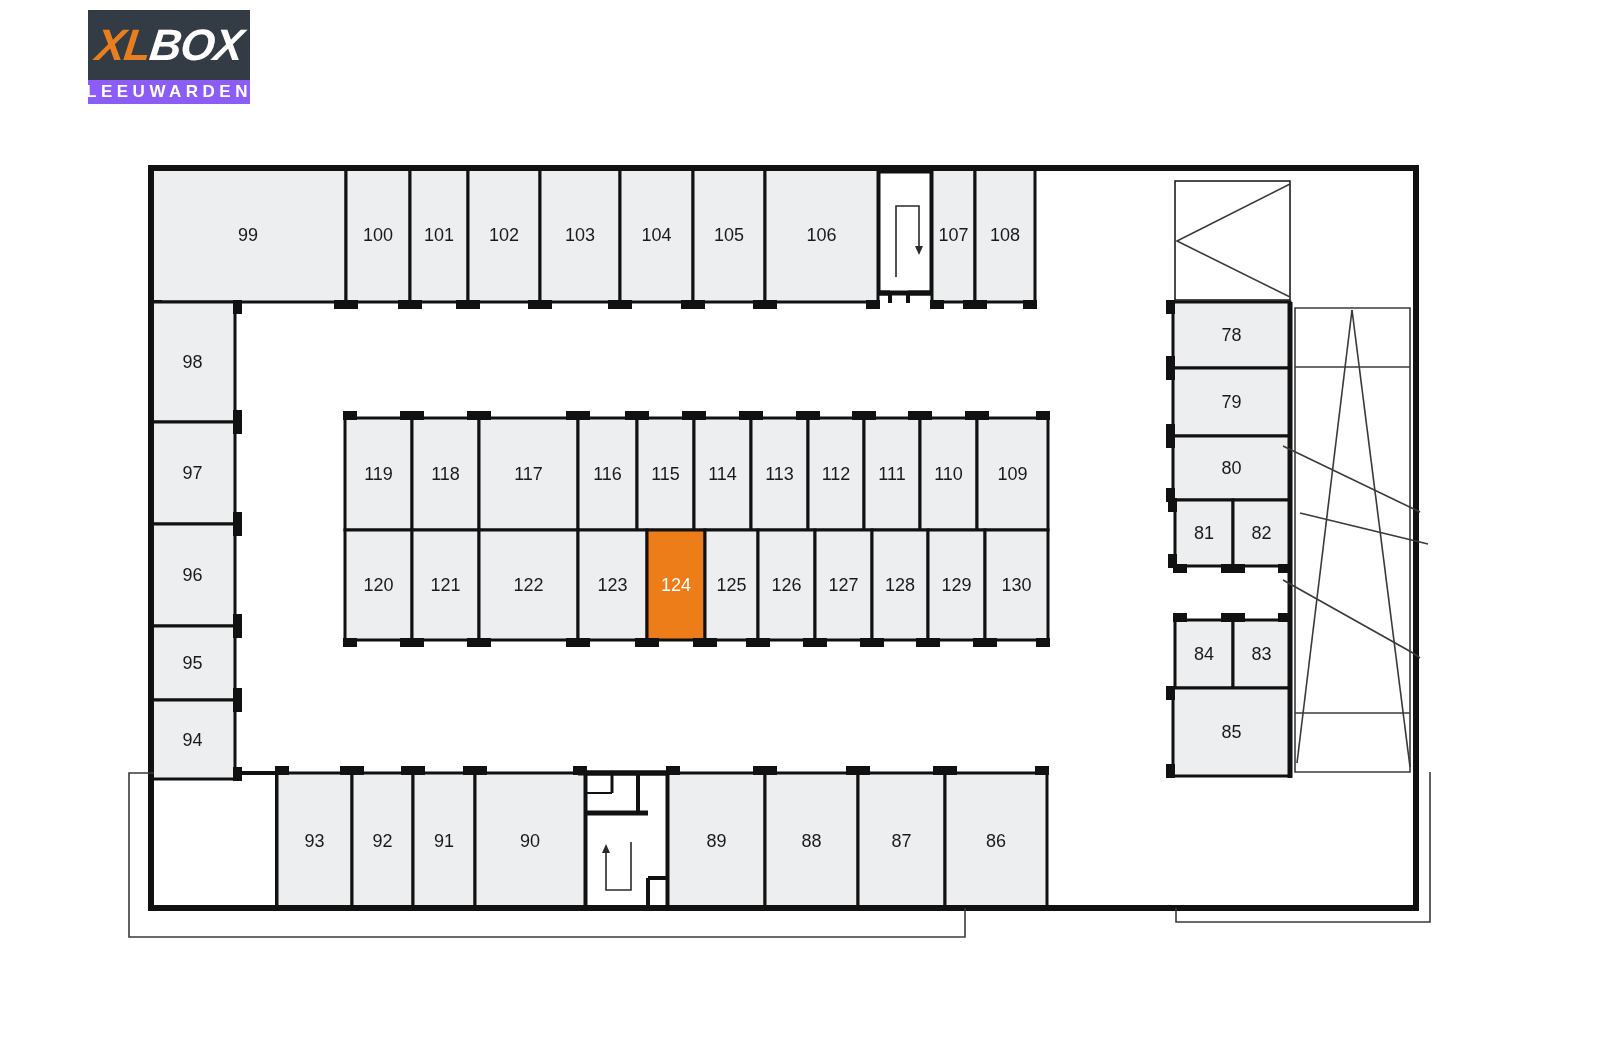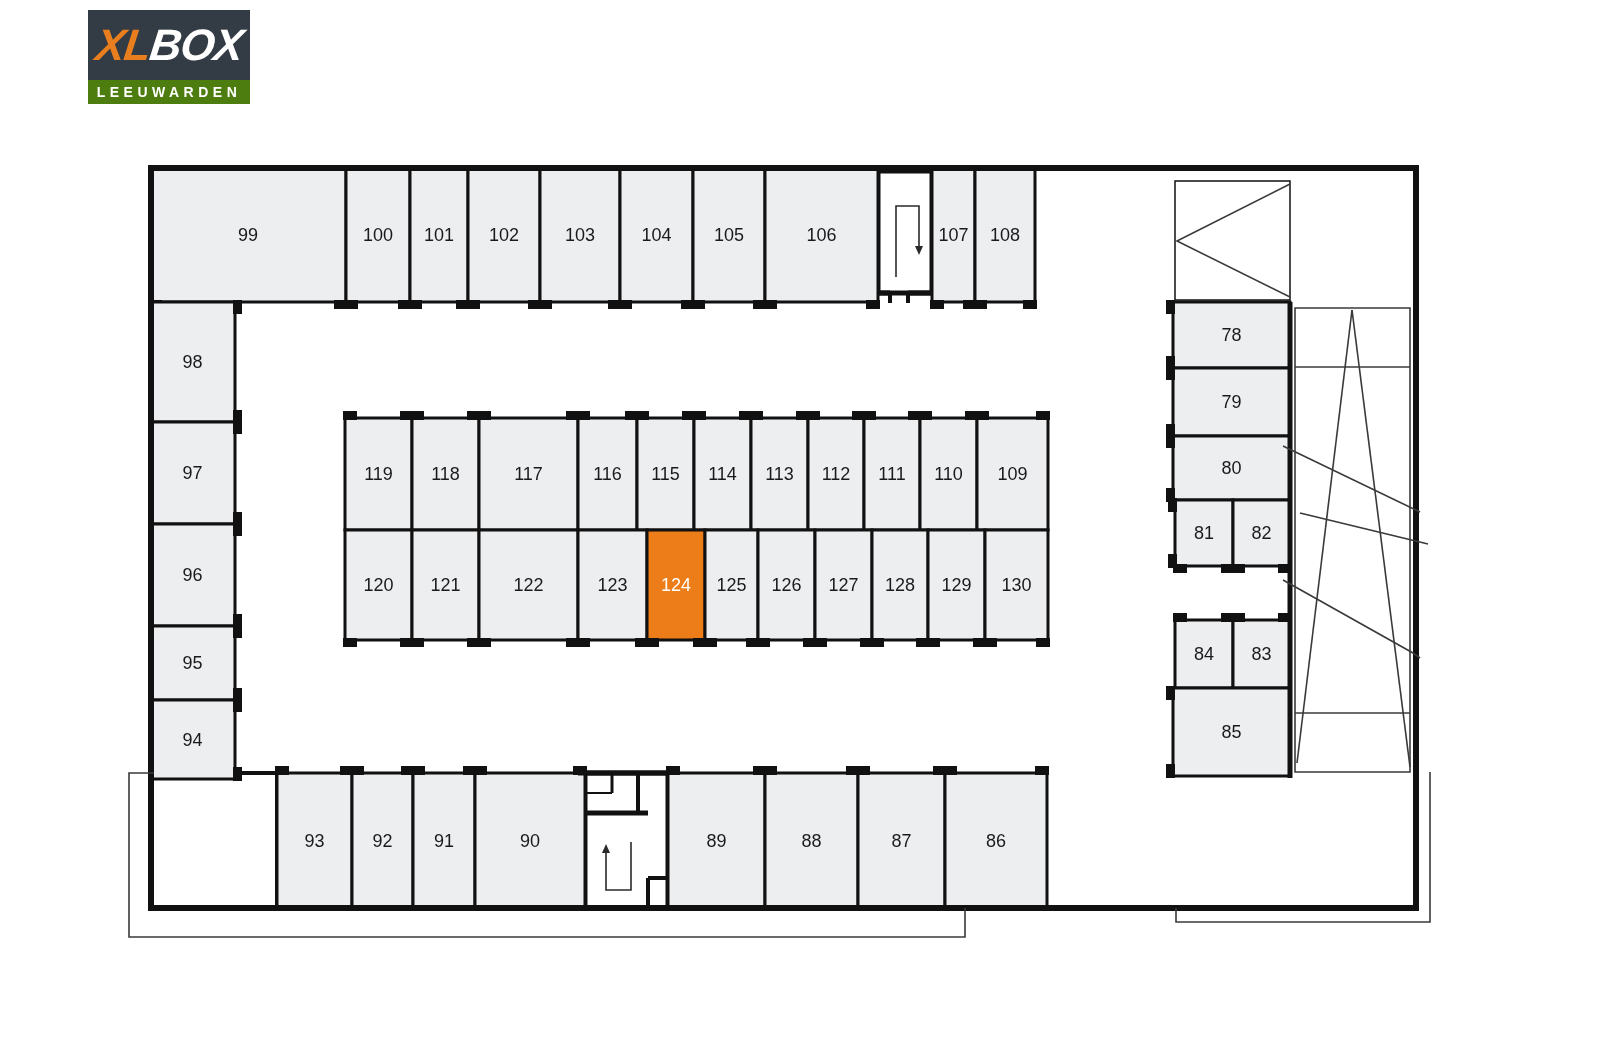--- a/index.html
+++ b/index.html
@@ -5,22 +5,22 @@
   html,body{margin:0;padding:0;background:#ffffff;}
   body{font-family:"Liberation Sans", sans-serif;}
   #stage{position:relative;width:1600px;height:1040px;background:#ffffff;overflow:hidden;}
   
   .logo{position:absolute;left:88px;top:10px;width:162px;}
   .logo-top{background:#333B44;height:70px;display:flex;align-items:center;justify-content:center;
             font-weight:bold;font-style:italic;font-size:44px;line-height:1;letter-spacing:-1px;}
   .logo-top span{display:inline-block;transform:skewX(-7deg);}
   .logo-xl{color:#E87E1E;}
   .logo-box{color:#ffffff;}
-  .logo-bottom{background:#4d7c0f;color:#ffffff;height:24px;display:flex;align-items:center;
-               justify-content:center;font-size:14px;font-weight:bold;letter-spacing:4.5px;}
+  .logo-bottom{background:#8b5cf6;color:#ffffff;height:24px;display:flex;align-items:center;
+               justify-content:center;font-size:17px;font-weight:bold;letter-spacing:4.5px;}
   svg text{font-family:"Liberation Sans", sans-serif;font-size:18px;}
 </style>
 </head>
 <body>
 
 <div id="stage">
   <div class="logo">
     <div class="logo-top">
         <span class="logo-xl">XL</span>
         <span class="logo-box">BOX</span>

